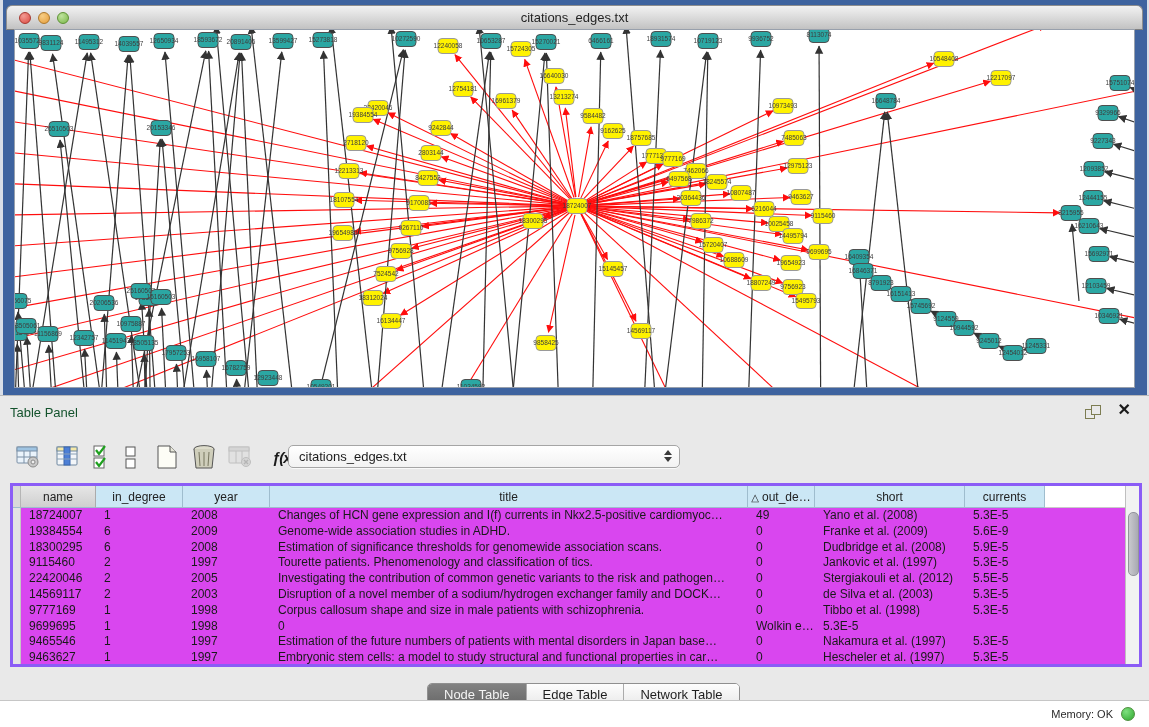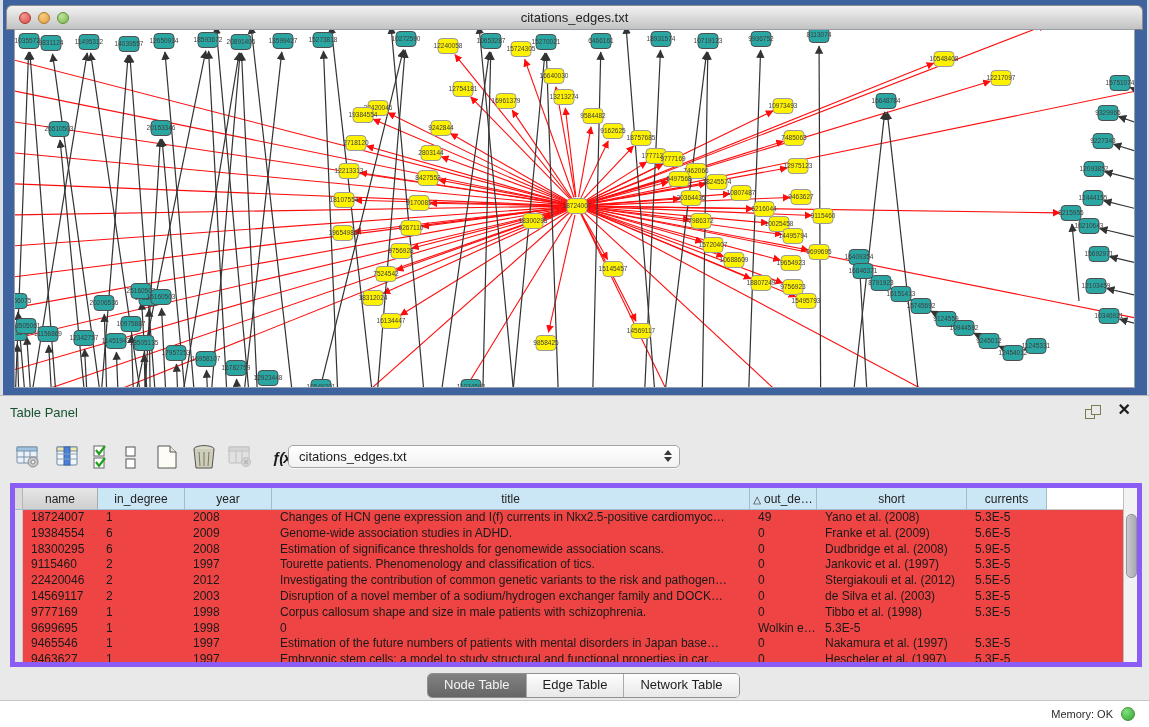--- a/index.html
+++ b/index.html
@@ -37,39 +37,39 @@
   .toolbar{position:absolute;left:14px;top:44px;height:34px;display:flex;align-items:center;}
   .tbtn{height:28px;display:flex;align-items:center;justify-content:center;}
   .fx{font-size:15px;font-style:italic;font-weight:bold;color:#1A1A1A;margin-left:18px;letter-spacing:-1px;}
   .combo{position:absolute;left:274px;top:5px;width:392px;height:23px;background:linear-gradient(#FFFFFF,#F2F2F2);
       border:1px solid #A5A5A5;border-radius:5px;box-sizing:border-box;box-shadow:0 1px 0 rgba(255,255,255,.7);}
   .combo-text{position:absolute;left:10px;top:3px;font-size:13px;color:#1C1C1C;}
   .combo-arrows{position:absolute;right:7px;top:4px;display:flex;flex-direction:column;gap:2px;}
   .arr-up{width:0;height:0;border-left:4px solid transparent;border-right:4px solid transparent;border-bottom:5px solid #3B3B3B;}
   .arr-dn{width:0;height:0;border-left:4px solid transparent;border-right:4px solid transparent;border-top:5px solid #3B3B3B;}
 
-  .tablebox{position:absolute;left:10px;top:87px;width:1132px;height:184px;background:#ef4444;
-      border:5px solid #8b5cf6;box-sizing:border-box;}
+  .tablebox{position:absolute;left:10px;top:87px;width:1132px;height:184px;background:#d946ef;
+      border:3px solid #8b5cf6;box-sizing:border-box;}
   .thead,.trow{display:grid;grid-template-columns:8px 75px 87px 87px 478px 67px 150px 80px 1fr;}
   .thead{height:22px;line-height:22px;}
   .hc{font-size:12px;color:#222;text-align:center;background:#CBE7F5;
       border-right:1px solid #9FBDCE;border-bottom:1px solid #9FBDCE;overflow:hidden;white-space:nowrap;}
   .hc.gut{background:#D9D9D9;border-right:1px solid #B5B5B5;}
   .hc.gray{background:linear-gradient(#E6E6E6,#CFCFCF);border-right:1px solid #ABABAB;}
   .hc.fill{background:#FFFFFF;border-right:none;border-bottom:1px solid #C9C9C9;}
   .sortg{font-size:10px;margin-right:3px;color:#222;}
   .tbody{position:absolute;left:0;top:22px;right:14px;bottom:0;overflow:hidden;}
   .trow{height:15.8px;line-height:15.8px;}
   .tc{font-size:12px;color:#1A1A1A;white-space:nowrap;overflow:hidden;text-overflow:ellipsis;padding-left:8px;}
   .tc.gut{padding:0;background:#E4E4E4;border-right:1px solid #C6C6C6;}
   .vscroll{position:absolute;right:0;top:0;bottom:0;width:14px;background:#F2F2F2;border-left:1px solid #BFBFBF;box-sizing:border-box;}
   .vcorner{position:absolute;right:0;top:0;width:14px;height:22px;background:#E2E2E2;border-left:1px solid #BFBFBF;border-bottom:1px solid #BFBFBF;box-sizing:border-box;}
   .vthumb{position:absolute;left:2px;top:26px;width:9px;height:62px;border-radius:5px;background:linear-gradient(90deg,#C9C9CE,#A9A9B2);border:1px solid #93939C;}
 
-  .tabs{position:absolute;left:427px;top:277px;height:23px;display:flex;
+  .tabs{position:absolute;left:427px;top:287px;height:23px;display:flex;
       border:1px solid #8F8F8F;border-radius:5px;overflow:hidden;background:#fff;}
   .tab{font-size:13px;line-height:21px;padding:0 16px;color:#1E1E1E;
       background:linear-gradient(#FDFDFD,#E8E8E8);border-left:1px solid #ABABAB;white-space:nowrap;}
   .tab:first-child{border-left:none;}
   .tab.active{background:linear-gradient(#828282,#666666);color:#F4F4F4;}
 
   
   .statusbar{position:absolute;left:0;top:700px;width:1149px;height:38px;background:#ffffff;border-top:1px solid #C6C6C6;box-sizing:border-box;padding-left:48px;}
   .mem{position:absolute;right:36px;top:7px;font-size:11px;color:#2A2A2A;}
   .memdot{position:absolute;right:14px;top:6px;width:14px;height:14px;border-radius:50%;
@@ -811,21 +811,21 @@
             <div class="tc c6">5.3E-5</div>
           </div>
           <div class="trow">
             <div class="tc gut"></div>
             <div class="tc c0">19384554</div>
             <div class="tc c1">6</div>
             <div class="tc c2">2009</div>
             <div class="tc c3">Genome-wide association studies in ADHD.</div>
             <div class="tc c4">0</div>
             <div class="tc c5">Franke et al. (2009)</div>
-            <div class="tc c6">5.6E-5</div>
+            <div class="tc c6">5.6E-9</div>
           </div>
           <div class="trow">
             <div class="tc gut"></div>
             <div class="tc c0">18300295</div>
             <div class="tc c1">6</div>
             <div class="tc c2">2008</div>
             <div class="tc c3">Estimation of significance thresholds for genomewide association scans.</div>
             <div class="tc c4">0</div>
             <div class="tc c5">Dudbridge et al. (2008)</div>
             <div class="tc c6">5.9E-5</div>
@@ -837,21 +837,21 @@
             <div class="tc c2">1997</div>
             <div class="tc c3">Tourette patients. Phenomenology and classification of tics.</div>
             <div class="tc c4">0</div>
             <div class="tc c5">Jankovic et al. (1997)</div>
             <div class="tc c6">5.3E-5</div>
           </div>
           <div class="trow">
             <div class="tc gut"></div>
             <div class="tc c0">22420046</div>
             <div class="tc c1">2</div>
-            <div class="tc c2">2012</div>
+            <div class="tc c2">2005</div>
             <div class="tc c3">Investigating the contribution of common genetic variants to the risk and pathogen…</div>
             <div class="tc c4">0</div>
             <div class="tc c5">Stergiakouli et al. (2012)</div>
             <div class="tc c6">5.5E-5</div>
           </div>
           <div class="trow">
             <div class="tc gut"></div>
             <div class="tc c0">14569117</div>
             <div class="tc c1">2</div>
             <div class="tc c2">2003</div>

